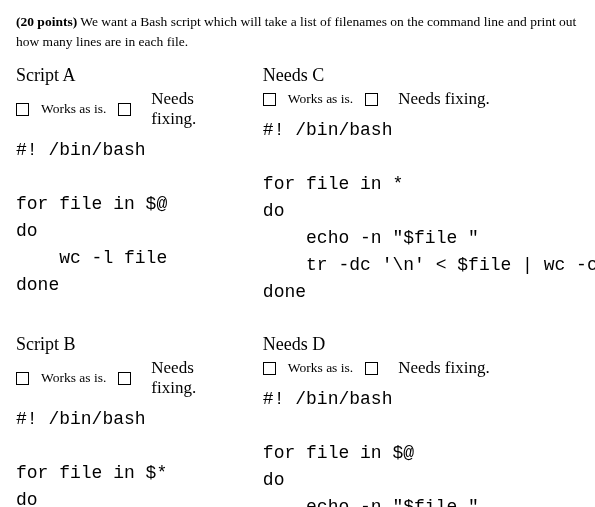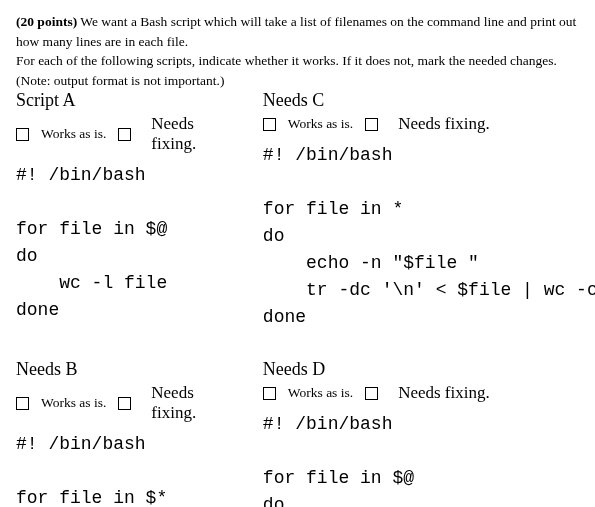--- a/index.html
+++ b/index.html
@@ -14,20 +14,21 @@
       background: #ffffff;
       font-family: 'Times New Roman', Times, serif;
       font-size: 14px;
       color: #000000;
       padding: 12px 16px;
     }
 
     .instructions {
       font-size: 13.5px;
       line-height: 1.45;
+      margin-bottom: 14px;
     }
 
     .scripts-container {
       display: grid;
       grid-template-columns: 1fr 1fr;
       gap: 0 20px;
     }
 
     .script-block {
       margin-bottom: 18px;
@@ -74,21 +75,20 @@
     .separator {
       margin-top: 10px;
     }
   </style>
 </head>
 <body>
 
 <div>
   <p class="instructions">
     <strong>(20 points)</strong><span> We want a Bash script which will take a list of filenames on the command line and print out how many lines are in each file.</span><br>
-    <span>For each of the following scripts, indicate whether it works.  If it does not, mark the needed changes. (Note: output format is not important.)</span>
   </p>
 </div>
 
 <div class="scripts-container">
 
   <div class="script-block">
     <div class="script-title">Script A</div>
     <div class="works-row">
       <span class="checkbox"></span>
       <span class="works-label">Works as is.</span>
@@ -114,21 +114,21 @@
     <div class="code-block">#! /bin/bash
 
 for file in *
 do
     echo -n "$file "
     tr -dc '\n' &lt; $file | wc -c
 done</div>
   </div>
 
   <div class="script-block separator">
-    <div class="script-title">Needs B</div>
+    <div class="script-title">Script B</div>
     <div class="works-row">
       <span class="checkbox"></span>
       <span class="works-label">Works as is.</span>
       <span class="checkbox"></span>
       <span class="needs-label">Needs fixing.</span>
     </div>
     <div class="code-block">#! /bin/bash
 
 for file in $*
 do

